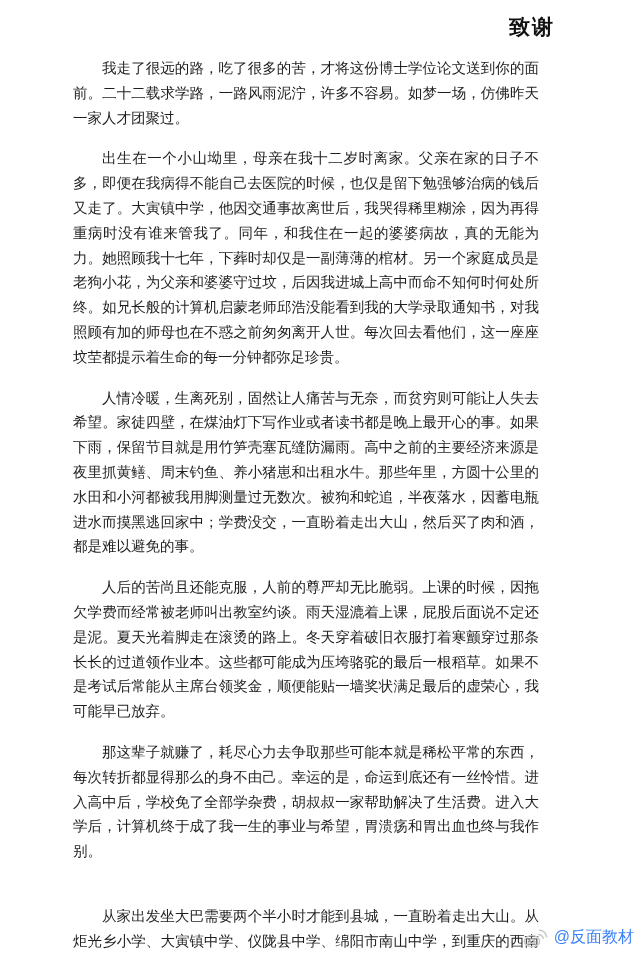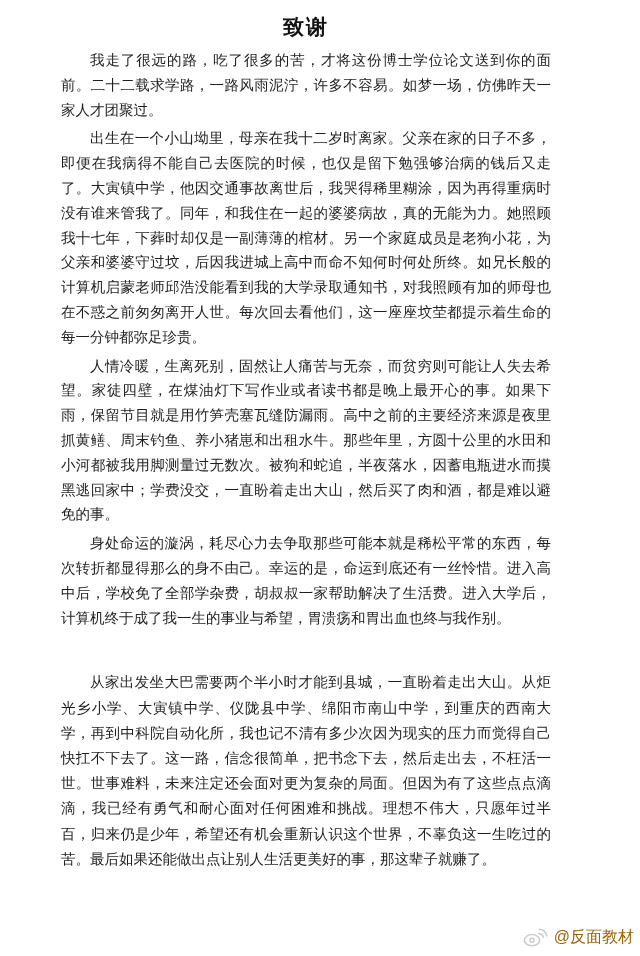--- a/index.html
+++ b/index.html
@@ -16,68 +16,69 @@
     font-family: "Liberation Serif", "DejaVu Serif", serif;
   }
   .inner {
     margin-left: 57px;
     width: 498px;
   }
   .title {
     margin: 0;
     padding-top: 14px;
     margin-bottom: 8px;
-    text-align: center;
+    text-align: right;
     font-family: "Liberation Sans", "DejaVu Sans", sans-serif;
     font-weight: bold;
     font-size: 21px;
     line-height: 26px;
     color: #111111;
     letter-spacing: 2px;
   }
   .content p {
-    margin: 4px;
+    margin: 16px;
     text-indent: 2em;
     font-size: 14.5px;
     line-height: 24.8px;
     text-align: justify;
     color: #1e1e1e;
   }
   .content p.final {
     margin-top: 40px;
     line-height: 25.2px;
   }
   .watermark {
     position: absolute;
     right: 6px;
     bottom: 8px;
     display: flex;
-    align-items: flex-start;
+    align-items: flex-end;
     gap: 6px;
-    color: #a16207;
+    color: #3b82f6;
     font-family: "Liberation Sans", "DejaVu Sans", sans-serif;
     font-size: 16px;
     user-select: none;
   }
   .watermark .wicon {
     display: inline-flex;
     align-items: flex-end;
   }
 </style>
 </head>
 <body>
 
 <div class="page">
   <div class="inner">
     <h1 class="title">致谢</h1>
     <div class="content" id="paragraphs">
         <p>我走了很远的路，吃了很多的苦，才将这份博士学位论文送到你的面前。二十二载求学路，一路风雨泥泞，许多不容易。如梦一场，仿佛昨天一家人才团聚过。</p>
         <p>出生在一个小山坳里，母亲在我十二岁时离家。父亲在家的日子不多，即便在我病得不能自己去医院的时候，也仅是留下勉强够治病的钱后又走了。大寅镇中学，他因交通事故离世后，我哭得稀里糊涂，因为再得重病时没有谁来管我了。同年，和我住在一起的婆婆病故，真的无能为力。她照顾我十七年，下葬时却仅是一副薄薄的棺材。另一个家庭成员是老狗小花，为父亲和婆婆守过坟，后因我进城上高中而命不知何时何处所终。如兄长般的计算机启蒙老师邱浩没能看到我的大学录取通知书，对我照顾有加的师母也在不惑之前匆匆离开人世。每次回去看他们，这一座座坟茔都提示着生命的每一分钟都弥足珍贵。</p>
         <p>人情冷暖，生离死别，固然让人痛苦与无奈，而贫穷则可能让人失去希望。家徒四壁，在煤油灯下写作业或者读书都是晚上最开心的事。如果下雨，保留节目就是用竹笋壳塞瓦缝防漏雨。高中之前的主要经济来源是夜里抓黄鳝、周末钓鱼、养小猪崽和出租水牛。那些年里，方圆十公里的水田和小河都被我用脚测量过无数次。被狗和蛇追，半夜落水，因蓄电瓶进水而摸黑逃回家中；学费没交，一直盼着走出大山，然后买了肉和酒，都是难以避免的事。</p>
-        <p>身处命运的漩涡，耗尽心力去争取那些可能本就是稀松平常的东西，每次转折都显得那么的身不由己。幸运的是，命运到底还有一丝怜惜。进入高中后，学校免了全部学杂费，胡叔叔一家帮助解决了生活费。进入大学后，计算机终于成了我一生的事业与希望，胃溃疡和胃出血也终与我作别。</p>
+        <p>人后的苦尚且还能克服，人前的尊严却无比脆弱。上课的时候，因拖欠学费而经常被老师叫出教室约谈。雨天湿漉着上课，屁股后面说不定还是泥。夏天光着脚走在滚烫的路上。冬天穿着破旧衣服打着寒颤穿过那条长长的过道领作业本。这些都可能成为压垮骆驼的最后一根稻草。如果不是考试后常能从主席台领奖金，顺便能贴一墙奖状满足最后的虚荣心，我可能早已放弃。</p>
+        <p>那这辈子就赚了，耗尽心力去争取那些可能本就是稀松平常的东西，每次转折都显得那么的身不由己。幸运的是，命运到底还有一丝怜惜。进入高中后，学校免了全部学杂费，胡叔叔一家帮助解决了生活费。进入大学后，计算机终于成了我一生的事业与希望，胃溃疡和胃出血也终与我作别。</p>
         <p class="final">从家出发坐大巴需要两个半小时才能到县城，一直盼着走出大山。从炬光乡小学、大寅镇中学、仪陇县中学、绵阳市南山中学，到重庆的西南大学，再到中科院自动化所，我也记不清有多少次因为现实的压力而觉得自己快扛不下去了。这一路，信念很简单，把书念下去，然后走出去，不枉活一世。世事难料，未来注定还会面对更为复杂的局面。但因为有了这些点点滴滴，我已经有勇气和耐心面对任何困难和挑战。理想不伟大，只愿年过半百，归来仍是少年，希望还有机会重新认识这个世界，不辜负这一生吃过的苦。最后如果还能做出点让别人生活更美好的事，那这辈子就赚了。</p>
       </div>
   </div>
 
   <div class="watermark">
     <span class="wicon">
       <svg width="25" height="20" viewBox="0 0 25 20" aria-hidden="true">
         <ellipse cx="9" cy="13.2" rx="7.6" ry="5.6" fill="none" stroke="#cbcbcb" stroke-width="1.5"></ellipse>
         <circle cx="9" cy="13.2" r="2.1" fill="none" stroke="#cbcbcb" stroke-width="1.3"></circle>
         <path d="M15.5 6.5 q3.8 0.2 4.8 3.8" fill="none" stroke="#cbcbcb" stroke-width="1.5" stroke-linecap="round"></path>

